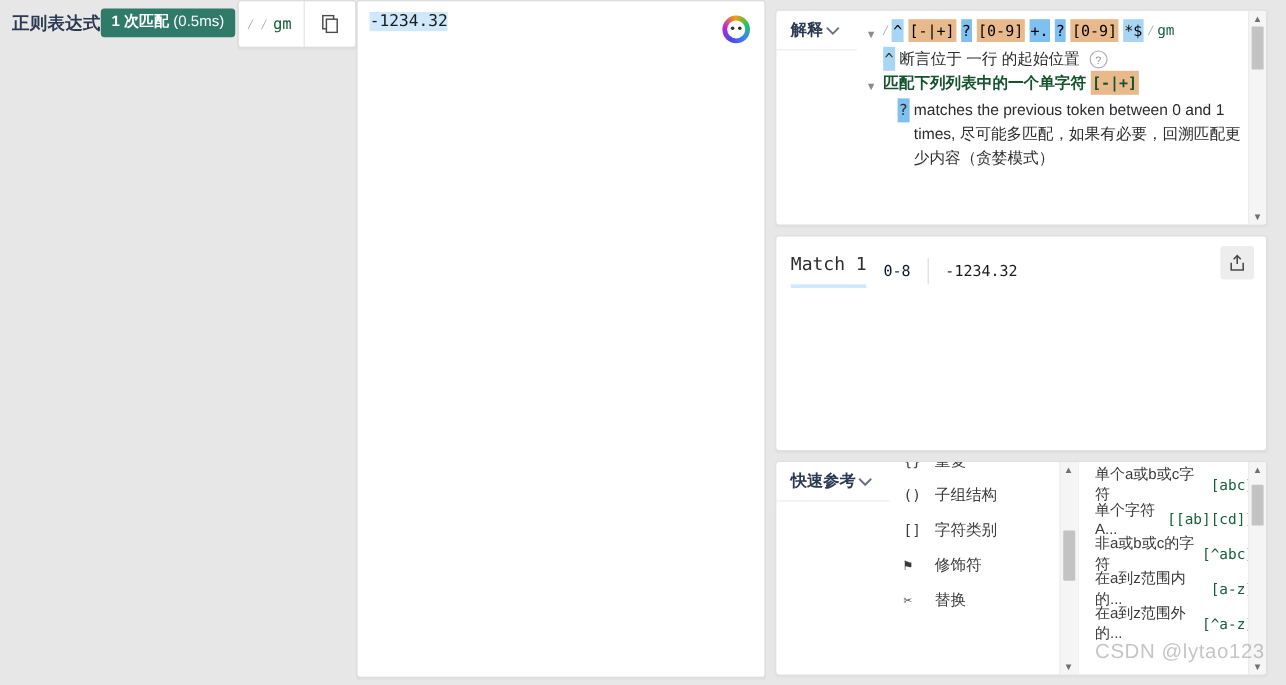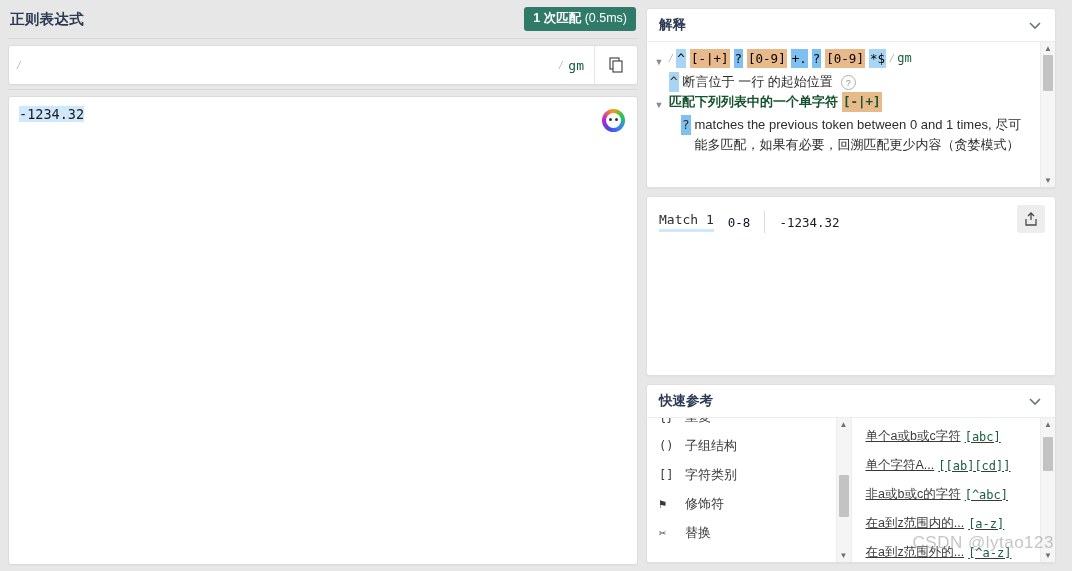--- a/index.html
+++ b/index.html
@@ -9,34 +9,34 @@
     font-family: "Liberation Sans", sans-serif;
     overflow: hidden;
   }
   .app { position: relative; width: 1072px; height: 571px; display: flex; }
 
   
   .left-pane {
     width: 646px;
     padding: 0 8px 0 8px;
     box-sizing: border-box;
-    display: flex; flex-direction: column;
+    display: flex; 
   }
   .sec-head {
     display: flex; align-items: center; justify-content: space-between;
     height: 30px; padding: 4px 2px 0 2px;
   }
   .sec-title {
     font-size: 14.5px; font-weight: bold; color: #2b3a52;
     letter-spacing: .3px;
   }
   .match-badge {
     background: #2f7a68; color: #ffffff;
     font-size: 12.5px; padding: 3px 9px 4px 9px;
-    border-radius: 3px; white-space: nowrap; margin-left: 29px;
+    border-radius: 3px; white-space: nowrap;
   }
   .match-badge .count { font-weight: bold; }
   .match-badge .ms { font-weight: normal; }
 
   .hr { height: 1px; background: #d9d9d9; margin: 4px 0 6px 0; }
 
   .regex-box {
     background: #ffffff; border: 1px solid #dcdcdc; border-radius: 3px;
     height: 38px; display: flex; align-items: stretch;
     box-shadow: 0 1px 1px rgba(0,0,0,.03);
@@ -96,21 +96,21 @@
   .ai-badge .inner::after  { right: 3px; }
 
   
   .right-pane {
     width: 418px; padding: 8px 8px 8px 0;
     box-sizing: border-box;
     display: flex; flex-direction: column; gap: 8px;
   }
   .card {
     background: #ffffff; border: 1px solid #e0e0e0; border-radius: 3px;
-    display: flex; flex-direction: column; overflow: hidden;
+    display: flex; overflow: hidden;
     box-shadow: 0 1px 2px rgba(0,0,0,.04);
   }
   .card-head {
     height: 32px; display: flex; align-items: center; justify-content: space-between;
     padding: 0 12px; border-bottom: 1px solid #ececec; flex: none;
   }
   .card-title { font-size: 13.5px; font-weight: bold; color: #2b3a52; }
   .chev { color: #6b7280; }
 
   
@@ -160,22 +160,22 @@
   .sbar .track { flex: 1; width: 100%; position: relative; }
   .sbar .thumb {
     position: absolute; left: 2px; width: 10px; background: #c3c3c3; border-radius: 1px;
   }
 
   
   .card-match { height: 178px; }
   .match-body { padding: 14px 12px; display: flex; align-items: flex-start; gap: 0; position: relative; flex: 1; }
   .match-row { display: flex; align-items: center; gap: 14px; }
   .m-label {
-    font-family: "DejaVu Sans Mono", monospace; font-size: 13px; color: #2c2c2c;
-    border-bottom: 3px solid #cfe8fc; padding-bottom: 2px;
+    font-family: "DejaVu Sans Mono", monospace; font-size: 15px; color: #2c2c2c;
+    border-bottom: 3px solid #cfe8fc; padding-bottom: 8px;
   }
   .m-range { font-family: "DejaVu Sans Mono", monospace; font-size: 12.5px; color: #0f172a; }
   .m-sep { width: 1px; height: 22px; background: #dcdcdc; }
   .m-value { font-family: "DejaVu Sans Mono", monospace; font-size: 12.5px; color: #1b1b1b; }
   .share-btn {
     position: absolute; right: 10px; top: 8px;
     width: 28px; height: 28px; background: #ededed; border-radius: 3px;
     display: flex; align-items: center; justify-content: center; cursor: pointer;
   }
 
@@ -189,21 +189,21 @@
     display: flex; align-items: center; height: 29px; padding: 0 12px;
     font-size: 13px; color: #3a3a3a; cursor: pointer;
   }
   .q-ic {
     width: 26px; flex: none; font-family: "DejaVu Sans Mono", monospace;
     font-size: 12px; color: #3a3a3a;
   }
   .q-item-r {
     display: flex; align-items: center; justify-content: flex-start;
     height: 29px; padding: 0 10px 0 14px; font-size: 12.5px; color: #3a3a3a;
-    cursor: pointer; gap: 4px; text-decoration: underline;
+    cursor: pointer; gap: 4px;
   }
   .q-code { font-family: "DejaVu Sans Mono", monospace; font-size: 12px; color: #17603c; white-space: nowrap; }
   .q-clip { height: 100%; overflow: hidden; }
 
   .watermark {
     position: absolute; right: 18px; bottom: 18px;
     font-size: 17px; color: rgba(150,150,150,.55);
     pointer-events: none; letter-spacing: .5px;
   }
 </style>

